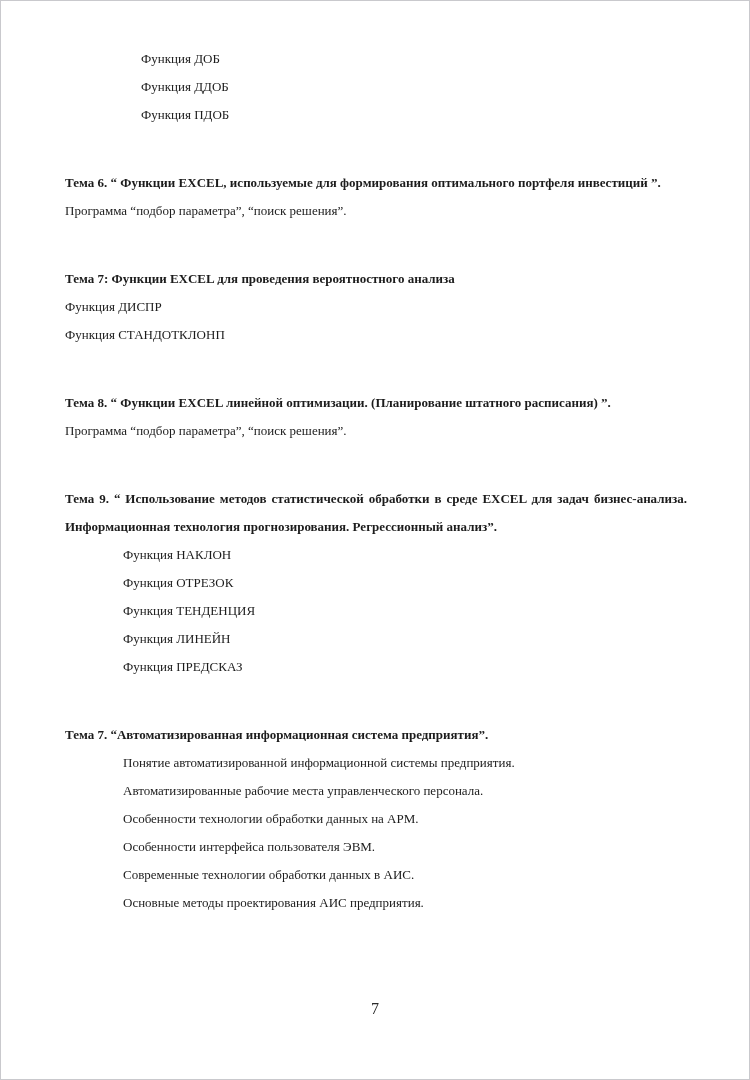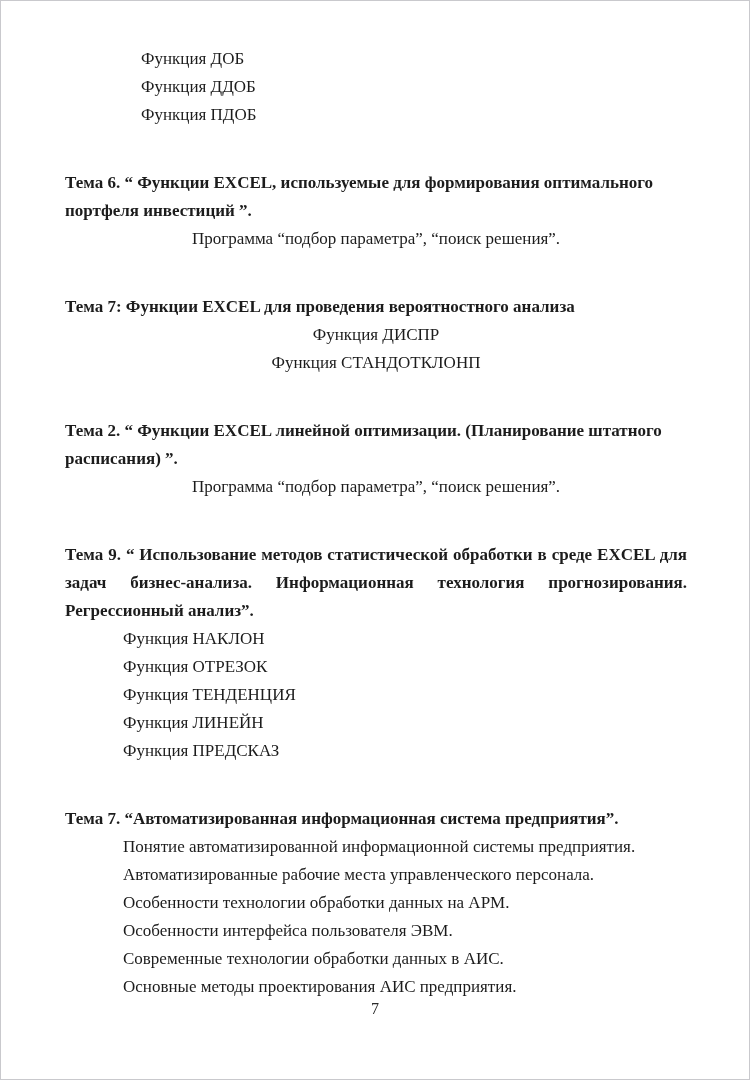--- a/index.html
+++ b/index.html
@@ -14,35 +14,35 @@
     margin: 0 auto;
     background: #ffffff;
     border: 1px solid #c9c9cd;
     box-sizing: border-box;
     font-family: "Liberation Serif", "DejaVu Serif", serif;
     color: #1c1c1c;
     overflow: hidden;
   }
   .content {
     padding: 44px 62px 0 64px;
-    font-size: 17px;
+    font-size: 13px;
     line-height: 28px;
   }
   .indent-lg { margin-left: 76px; }
   .indent-md { margin-left: 58px; }
   .section { margin-top: 40px; }
   .section-title {
     font-weight: bold;
     margin: 0;
   }
   .section-title.justified {
     text-align: justify;
     text-align-last: left;
   }
-  .body-line { margin: 0; text-align: center; }
+  .body-line { margin: 0; }
   .func-list div { white-space: nowrap; }
   .page-number {
     position: absolute;
     top: 999px;
     left: 0;
     width: 100%;
     text-align: center;
     font-size: 16px;
     color: #2a2a2a;
   }
@@ -64,21 +64,21 @@
       <p class="body-line">Программа “подбор параметра”, “поиск решения”.</p>
     </div>
 
     <div class="section">
       <p class="section-title">Тема 7: Функции EXCEL для проведения вероятностного анализа</p>
       <div class="body-line">Функция ДИСПР</div>
       <div class="body-line indent-md">Функция СТАНДОТКЛОНП</div>
     </div>
 
     <div class="section">
-      <p class="section-title">Тема 2. “ Функции EXCEL линейной оптимизации. (Планирование штатного расписания) ”.</p>
+      <p class="section-title">Тема 8. “ Функции EXCEL линейной оптимизации. (Планирование штатного расписания) ”.</p>
       <p class="body-line">Программа “подбор параметра”, “поиск решения”.</p>
     </div>
 
     <div class="section">
       <p class="section-title justified">Тема 9. “ Использование методов статистической обработки в среде EXCEL для задач бизнес-анализа. Информационная технология прогнозирования. Регрессионный анализ”.</p>
       <div class="func-list indent-md">
         <div>Функция НАКЛОН</div>
         <div>Функция ОТРЕЗОК</div>
         <div>Функция ТЕНДЕНЦИЯ</div>
         <div>Функция ЛИНЕЙН</div>

